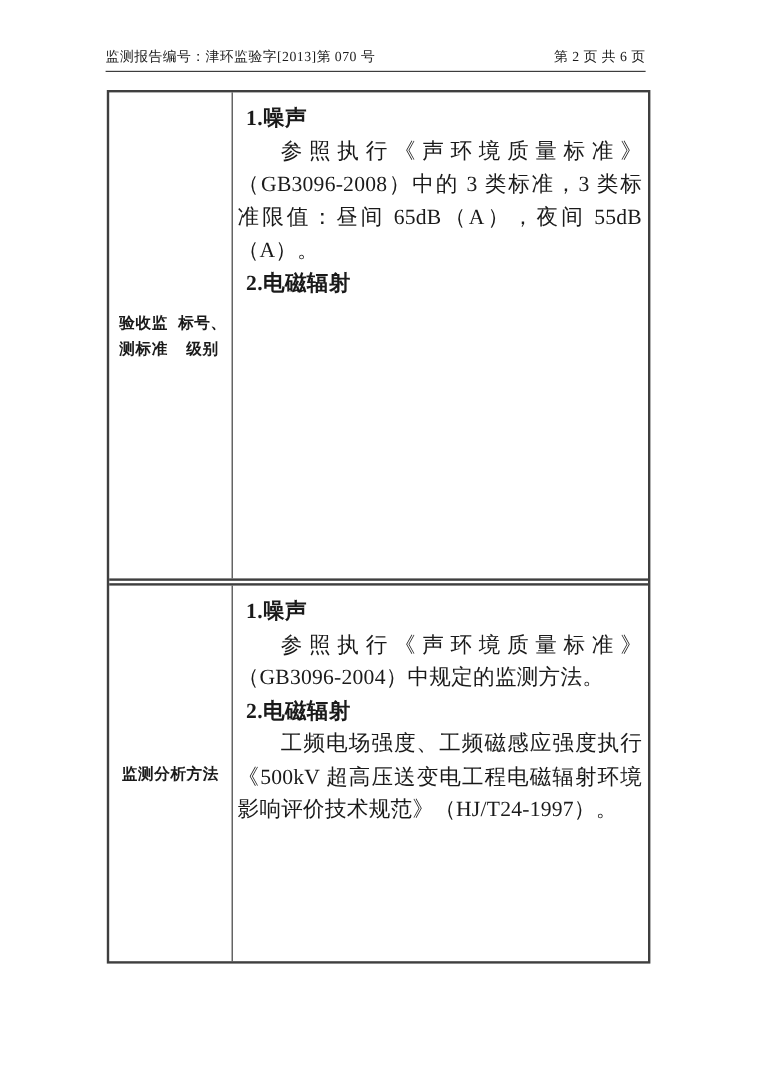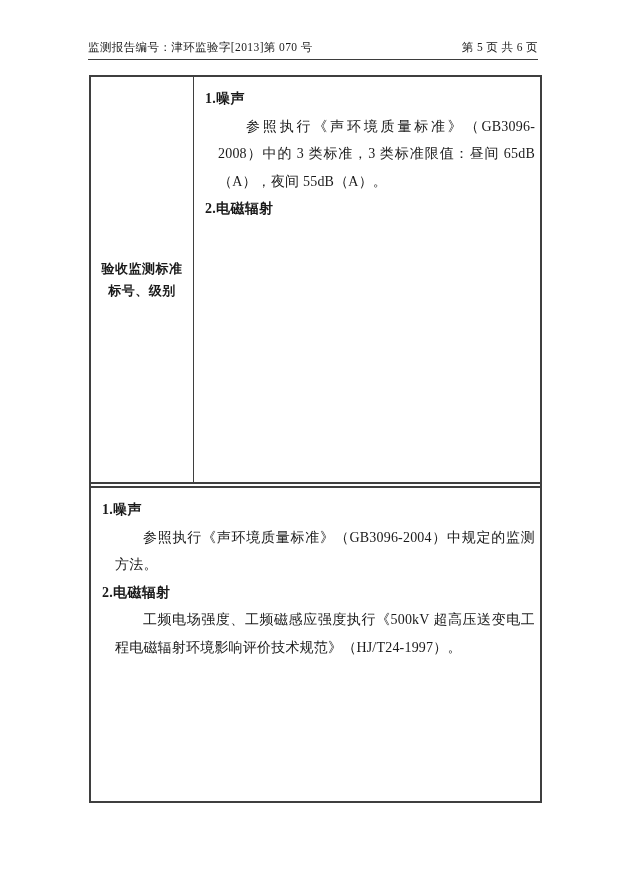--- a/index.html
+++ b/index.html
@@ -40,74 +40,76 @@
     flex-direction:column;
   }
   .t-row { display:flex; width:100%; }
   .t-row.row-1 { height:411px; border-bottom:6px double #3f3f3f; }
   .t-row.row-2 { flex:1; }
   .label-cell {
     width:103px;
     min-width:103px;
     border-right:1.5px solid #3f3f3f;
     display:flex;
-    flex-direction:column;
+    flex-direction:row;
     align-items:center;
     justify-content:center;
     text-align:center;
     font-weight:bold;
     font-size:13px;
     line-height:22px;
     letter-spacing:0.5px;
     padding:4px 2px;
   }
   .content-cell {
     flex:1;
     padding:8px 5px 8px 4px;
-    font-size:14px;
+    font-size:18px;
     line-height:27.5px;
     overflow:hidden;
   }
   .sec-heading {
     font-weight:bold;
     padding-left:7px;
     letter-spacing:0.3px;
   }
   .sec-para {
     text-indent:2em;
     text-align:justify;
     letter-spacing:0.2px;
-    margin-left:20px;
   }
 </style>
 </head>
 <body>
 
 <div class="page">
 
   <div class="page-header">
     <span>监测报告编号：津环监验字[2013]第 070 号</span>
-    <span>第 5 页 共 6 页</span>
+    <span>第 2 页 共 6 页</span>
   </div>
 
   <div class="doc-table">
 
     <div class="t-row row-1">
       <div class="label-cell">
         <span>验收监测标准</span>
         <span>标号、级别</span>
       </div>
       <div class="content-cell">
         <div class="sec-heading">1.噪声</div>
         <div class="sec-para">参照执行《声环境质量标准》（GB3096-2008）中的 3 类标准，3 类标准限值：昼间 65dB（A），夜间 55dB（A）。</div>
         <div class="sec-heading">2.电磁辐射</div>
       </div>
     </div>
 
     <div class="t-row row-2">
+      <div class="label-cell">
+        <span>监测分析方法</span>
+      </div>
       <div class="content-cell">
         <div class="sec-heading">1.噪声</div>
         <div class="sec-para">参照执行《声环境质量标准》（GB3096-2004）中规定的监测方法。</div>
         <div class="sec-heading">2.电磁辐射</div>
         <div class="sec-para">工频电场强度、工频磁感应强度执行《500kV 超高压送变电工程电磁辐射环境影响评价技术规范》（HJ/T24-1997）。</div>
       </div>
     </div>
 
   </div>
 </div>

